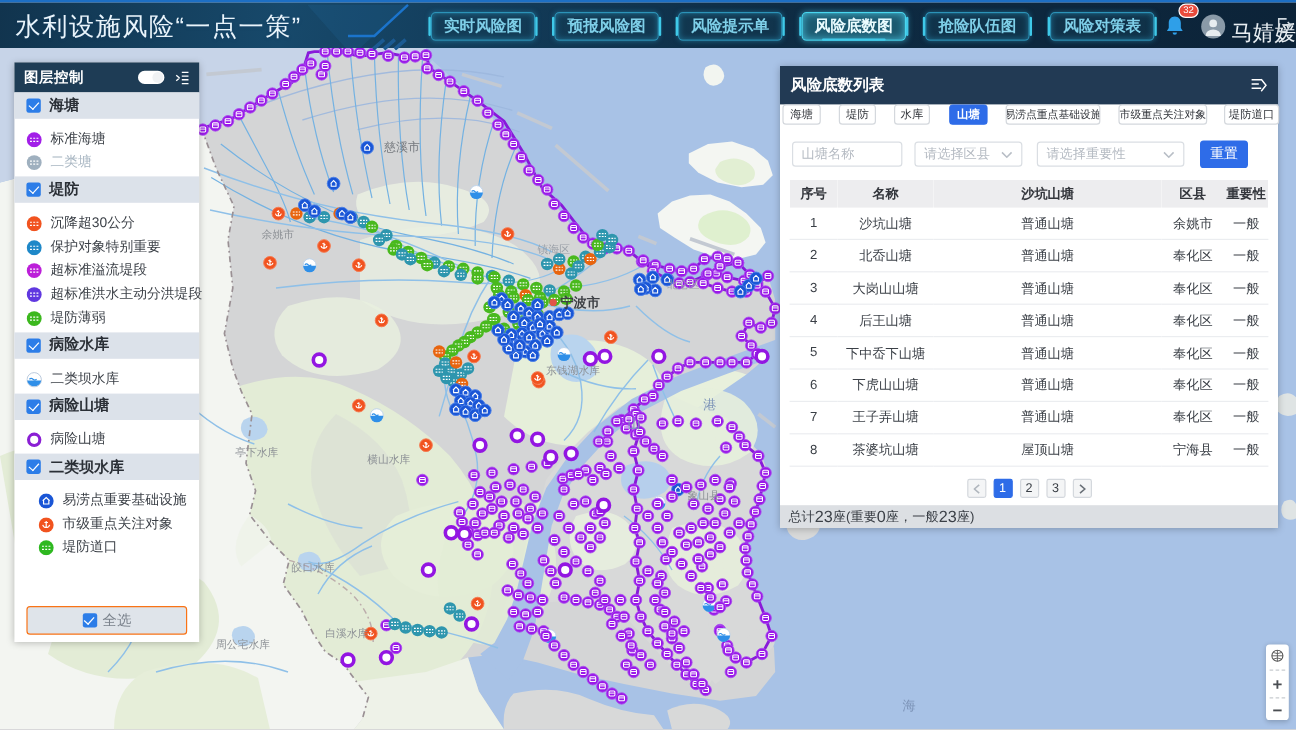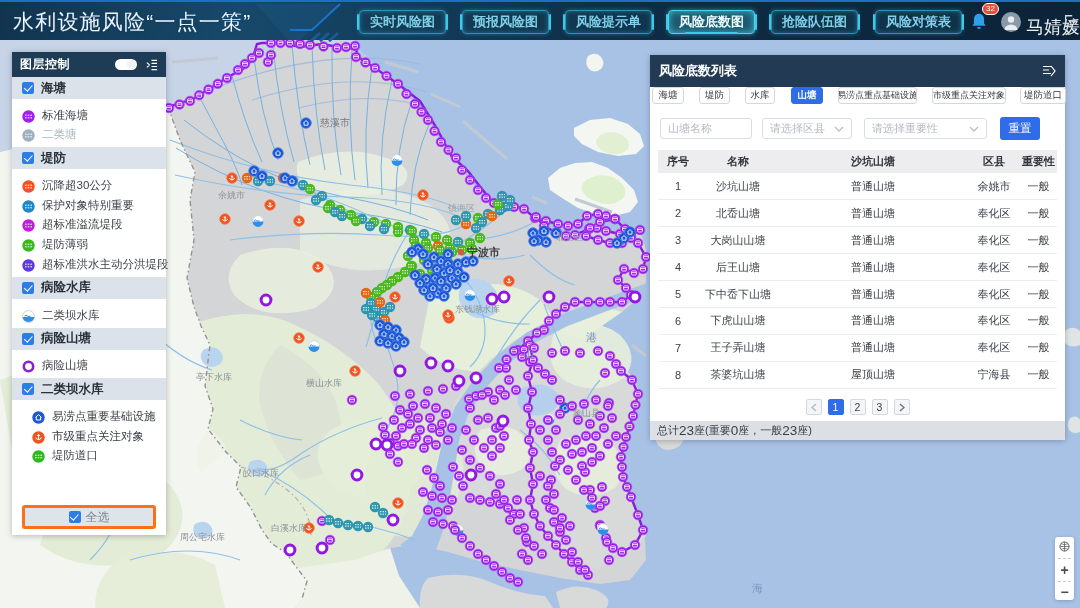--- a/index.html
+++ b/index.html
@@ -2643,33 +2643,33 @@
       <div class="itm">
         <svg width="13" height="13" viewBox="0 0 13 13" style="flex:none">
           <circle cx="6.5" cy="6.5" r="6.2" fill="#bc1fd9"></circle>
           <line x1="3" y1="5.2" x2="10" y2="5.2" stroke="#fff" stroke-width="1" stroke-dasharray="1.6 1.1"></line>
           <line x1="3" y1="7.8" x2="10" y2="7.8" stroke="#fff" stroke-width="1" stroke-dasharray="1.6 1.1"></line>
         </svg>
         <span class="t">超标准溢流堤段</span>
       </div>
       <div class="itm">
         <svg width="13" height="13" viewBox="0 0 13 13" style="flex:none">
+          <circle cx="6.5" cy="6.5" r="6.2" fill="#6038e0"></circle>
+          <line x1="3" y1="5.2" x2="10" y2="5.2" stroke="#fff" stroke-width="1" stroke-dasharray="1.6 1.1"></line>
+          <line x1="3" y1="7.8" x2="10" y2="7.8" stroke="#fff" stroke-width="1" stroke-dasharray="1.6 1.1"></line>
+        </svg>
+        <span class="t">超标准洪水主动分洪堤段</span>
+      </div>
+      <div class="itm">
+        <svg width="13" height="13" viewBox="0 0 13 13" style="flex:none">
           <circle cx="6.5" cy="6.5" r="6.2" fill="#3cb81e"></circle>
           <line x1="3" y1="5.2" x2="10" y2="5.2" stroke="#fff" stroke-width="1" stroke-dasharray="1.6 1.1"></line>
           <line x1="3" y1="7.8" x2="10" y2="7.8" stroke="#fff" stroke-width="1" stroke-dasharray="1.6 1.1"></line>
         </svg>
         <span class="t">堤防薄弱</span>
-      </div>
-      <div class="itm">
-        <svg width="13" height="13" viewBox="0 0 13 13" style="flex:none">
-          <circle cx="6.5" cy="6.5" r="6.2" fill="#6038e0"></circle>
-          <line x1="3" y1="5.2" x2="10" y2="5.2" stroke="#fff" stroke-width="1" stroke-dasharray="1.6 1.1"></line>
-          <line x1="3" y1="7.8" x2="10" y2="7.8" stroke="#fff" stroke-width="1" stroke-dasharray="1.6 1.1"></line>
-        </svg>
-        <span class="t">超标准洪水主动分洪堤段</span>
       </div>
     </div>
     <div class="sech">
       <span class="cbx"></span>
       <span class="t">病险水库</span>
     </div>
     <div style="padding:4px 0 5px">
       <div class="itm">
         <svg width="13" height="13" viewBox="0 0 13 13" style="flex:none">
           <circle cx="6.5" cy="6.5" r="6" fill="#fff" stroke="#b8c8da" stroke-width="0.8"></circle>
@@ -2712,21 +2712,21 @@
       </div>
       <div class="itm">
         <svg width="13" height="13" viewBox="0 0 13 13" style="flex:none">
           <circle cx="6.5" cy="6.5" r="6.2" fill="#2eb820"></circle>
           <line x1="3" y1="5.2" x2="10" y2="5.2" stroke="#fff" stroke-width="1" stroke-dasharray="1.6 1.1"></line>
           <line x1="3" y1="7.8" x2="10" y2="7.8" stroke="#fff" stroke-width="1" stroke-dasharray="1.6 1.1"></line>
         </svg>
         <span class="t">堤防道口</span>
       </div>
     </div>
-<div style="position:absolute;left:10px;right:10px;top:453px;height:24px;background:#dfe4ea;border:3px solid #f97316;border-radius:3px;display:flex;align-items:center;justify-content:center;font-size:12px;color:#7a828c"><span class="cbx" style="margin-right:5px"></span>全选</div>
+<div style="position:absolute;left:10px;right:10px;top:453px;height:24px;background:#dfe4ea;border:1px solid #f97316;border-radius:3px;display:flex;align-items:center;justify-content:center;font-size:12px;color:#7a828c"><span class="cbx" style="margin-right:5px"></span>全选</div>
 </div>
 <div style="position:absolute;left:650px;top:55px;width:415px;height:385px;background:#fff;z-index:20;box-shadow:0 1px 6px rgba(0,0,0,.25)">
 <div style="height:23px;background:#223a54;color:#fff;display:flex;align-items:center;padding:16px 9px">
 <span style="font-size:13px;font-weight:bold">风险底数列表</span>
 <svg width="14" height="12" viewBox="0 0 14 12" style="margin-left:auto">
         <path d="M1,1.5 L9,1.5 M1,5 L7,5 M1,8.5 L9,8.5 M9,11 L13,6 L9,1" fill="none" stroke="#fff" stroke-width="1.2"></path>
       </svg>
 </div>
 <div style="position:absolute;left:2px;top:32px;width:412px;height:17px">
 <span class="tab" style="left:0;width:32px">海塘</span>

